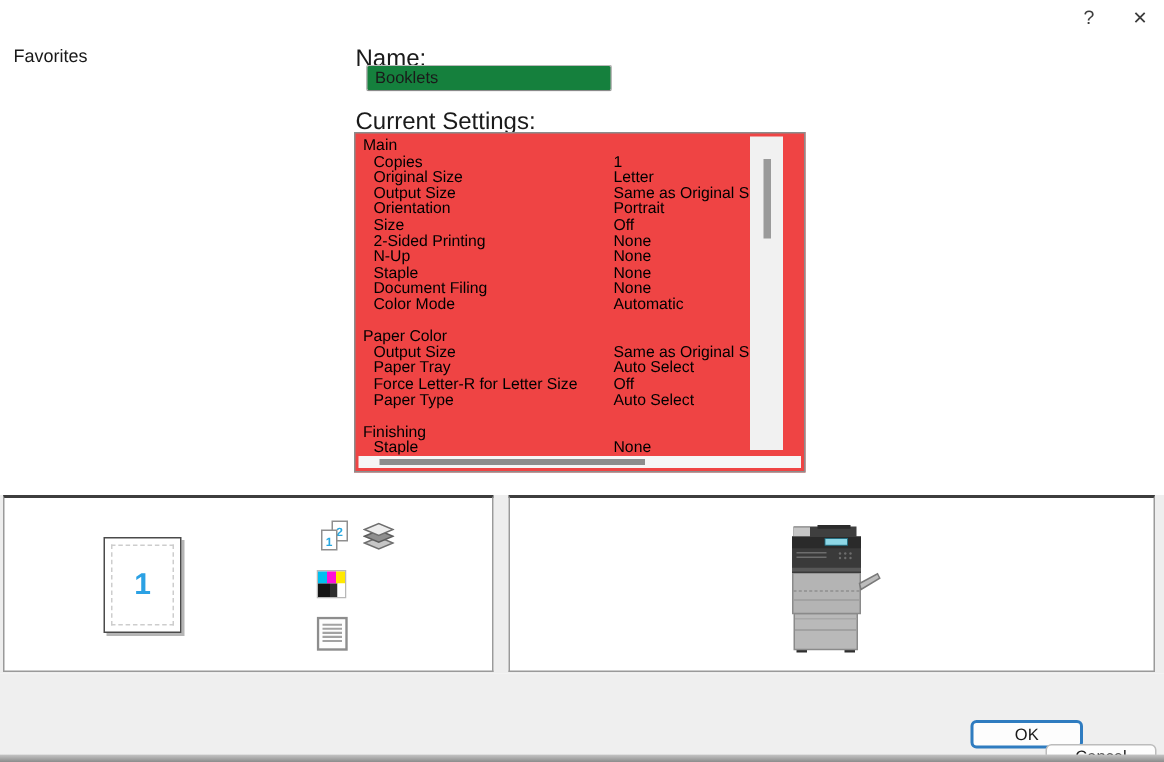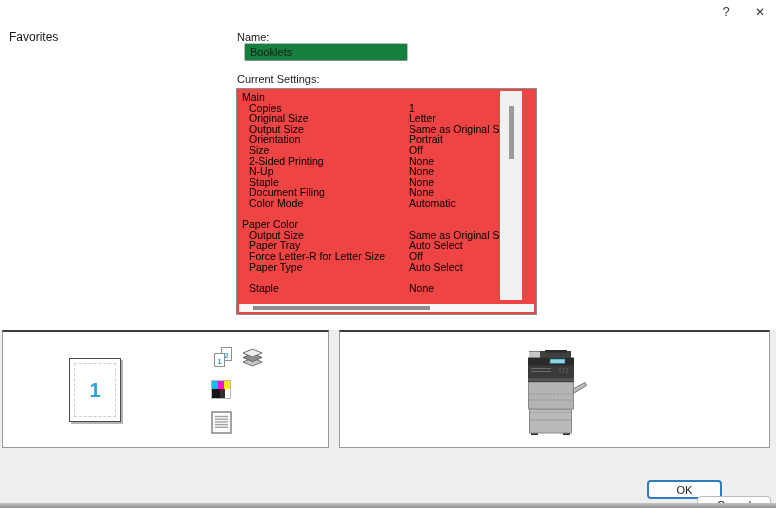--- a/index.html
+++ b/index.html
@@ -8,21 +8,21 @@
     position:relative; width:776px; height:508px; background:#ffffff;
     font-family:"Liberation Sans", sans-serif; color:#1a1a1a; overflow:hidden;
   }
   
   .titlebar { position:absolute; left:0; top:0; width:776px; height:24px; background:#fff; }
   .title-text { position:absolute; left:9px; top:5px; font-size:12px; color:#191919;margin-top:25px; }
   .tb-btn { position:absolute; top:0; width:32px; height:24px; text-align:center; line-height:24px; color:#3c3c3c; }
   .help-btn { left:710px; font-size:13px; }
   .close-btn { left:744px; font-size:12px; }
   
-  .lbl { position:absolute; font-size:11px; color:#1a1a1a;text-align:center; }
+  .lbl { position:absolute; font-size:16px; color:#1a1a1a;text-align:center; }
   .name-label { left:237px; top:31px; }
   .name-input {
     position:absolute; left:236px; top:43px; width:164px; height:18px;
     border:1px solid #b9b9b9; border-bottom-color:#8a8a8a; border-radius:2px;
     font-family:"Liberation Sans",sans-serif; font-size:11px; color:#1a1a1a; padding:0 5px; background:#15803d;margin-left:8px;
   }
   .settings-label { left:237px; top:73px; }
   
   .listbox {
     position:absolute; left:236px; top:88px; width:301px; height:227px;
@@ -101,20 +101,21 @@
         <div class="srow item"><span class="slabel">Staple</span><span class="svalue">None</span></div>
         <div class="srow item"><span class="slabel">Document Filing</span><span class="svalue">None</span></div>
         <div class="srow item"><span class="slabel">Color Mode</span><span class="svalue">Automatic</span></div>
         <div class="srow blank"></div>
         <div class="srow group"><span class="slabel">Paper Color</span></div>
         <div class="srow item"><span class="slabel">Output Size</span><span class="svalue">Same as Original Size</span></div>
         <div class="srow item"><span class="slabel">Paper Tray</span><span class="svalue">Auto Select</span></div>
         <div class="srow item"><span class="slabel">Force Letter-R for Letter Size</span><span class="svalue">Off</span></div>
         <div class="srow item"><span class="slabel">Paper Type</span><span class="svalue">Auto Select</span></div>
         <div class="srow blank"></div>
+        <div class="srow group"><span class="slabel">Finishing</span></div>
         <div class="srow item"><span class="slabel">Staple</span><span class="svalue">None</span></div>
       </div>
     <div class="vscroll">
       <div class="vscroll-thumb"></div>
     </div>
     <div class="hscroll">
       <div class="hscroll-thumb"></div>
     </div>
   </div>
 

